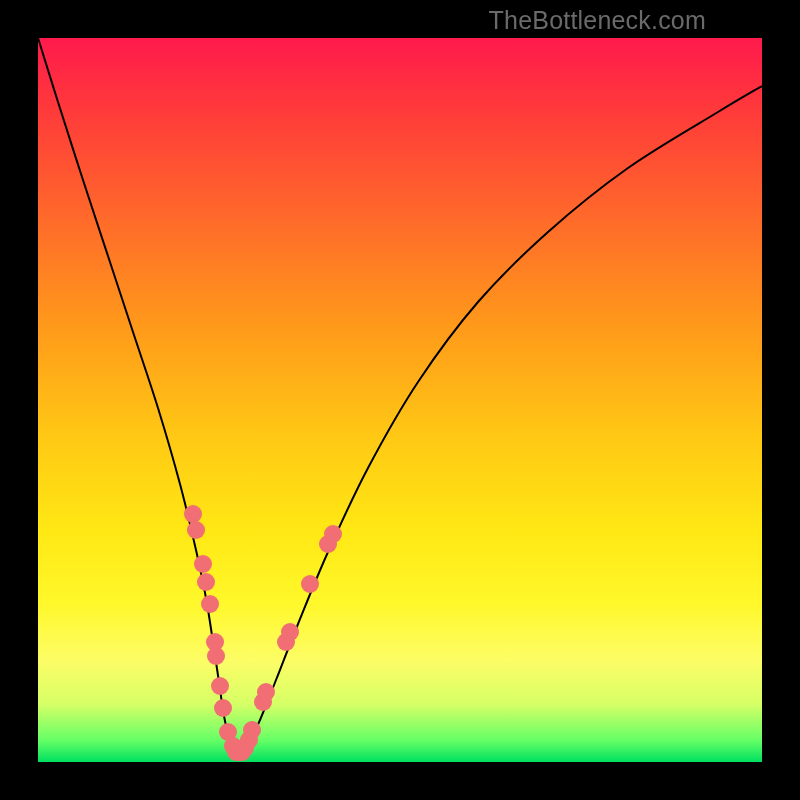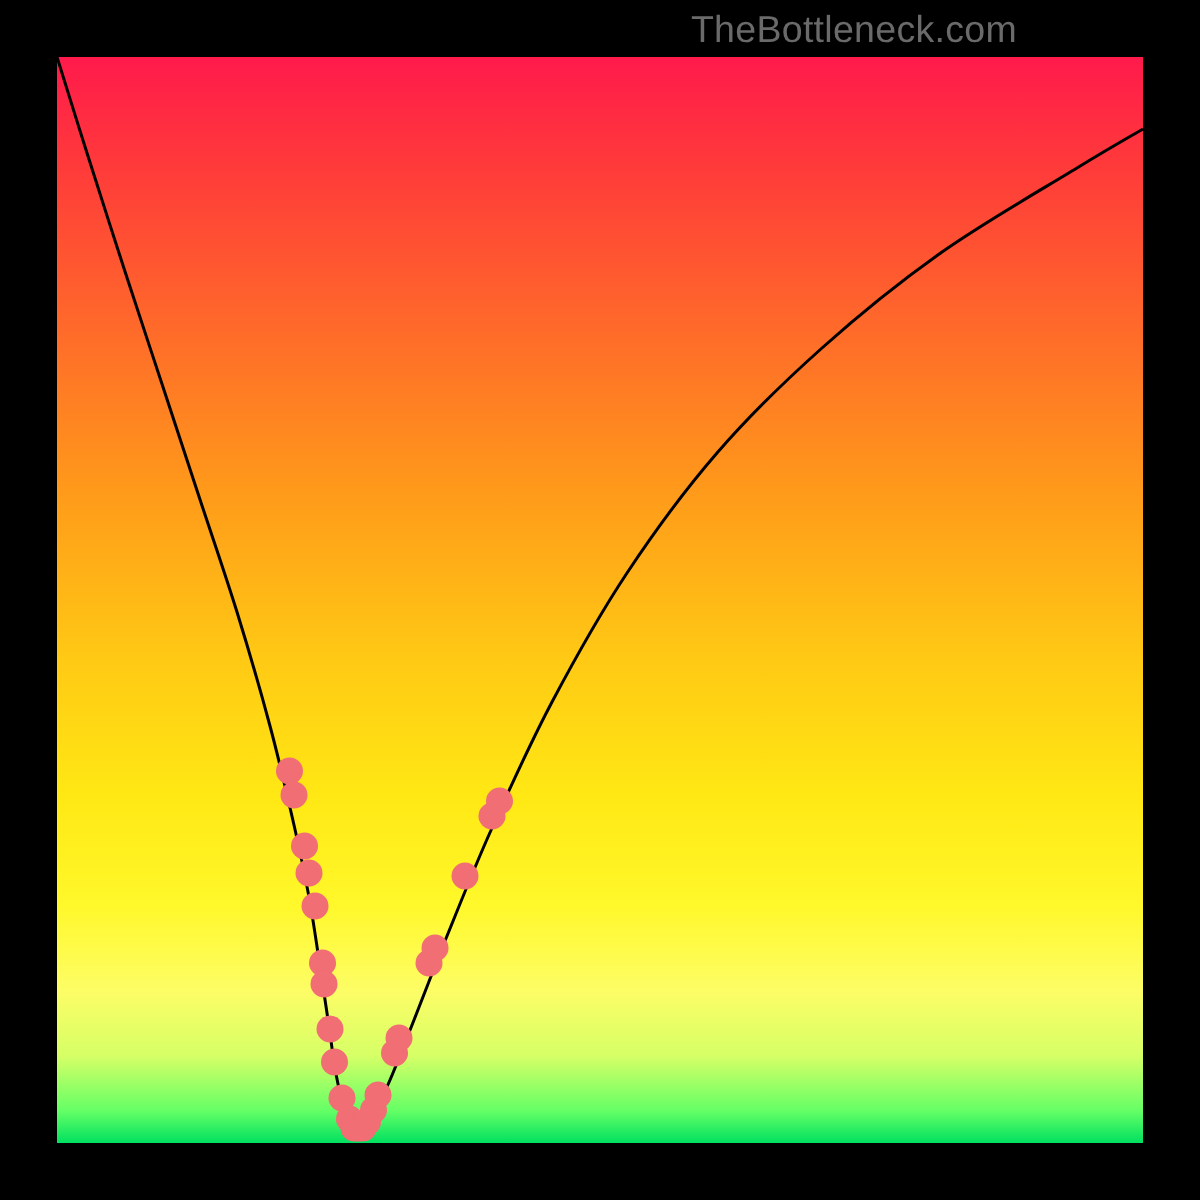--- a/index.html
+++ b/index.html
@@ -9,20 +9,21 @@
     height: 800px;
     overflow: hidden;
     background: #000;
     font-family: Arial, Helvetica, sans-serif;
   }
   .outer {
     width: 692px;
     height: 800px;
     background: #000;
     position: relative;
+    padding-left: 28px;
   }
   .plot-area {
     position: absolute;
     left: 38px;
     top: 38px;
     width: 724px;
     height: 724px;
     background: linear-gradient(
       to bottom,
       #ff1a4c 0%,

